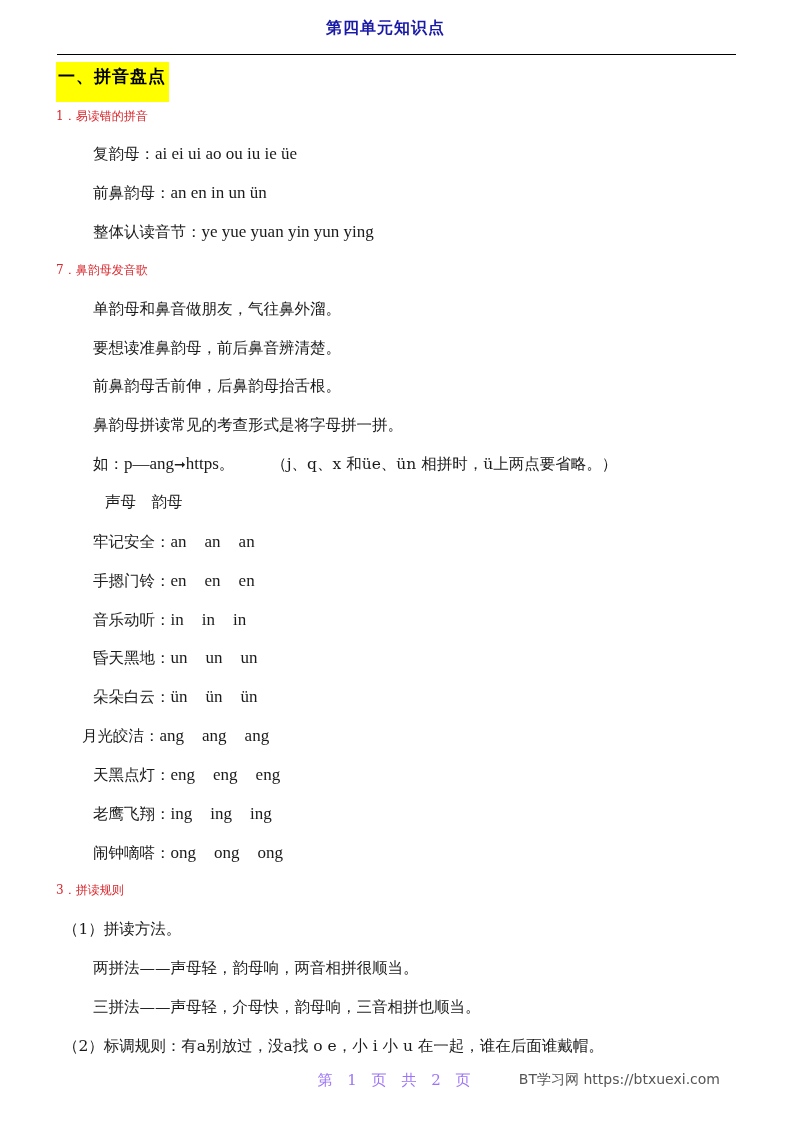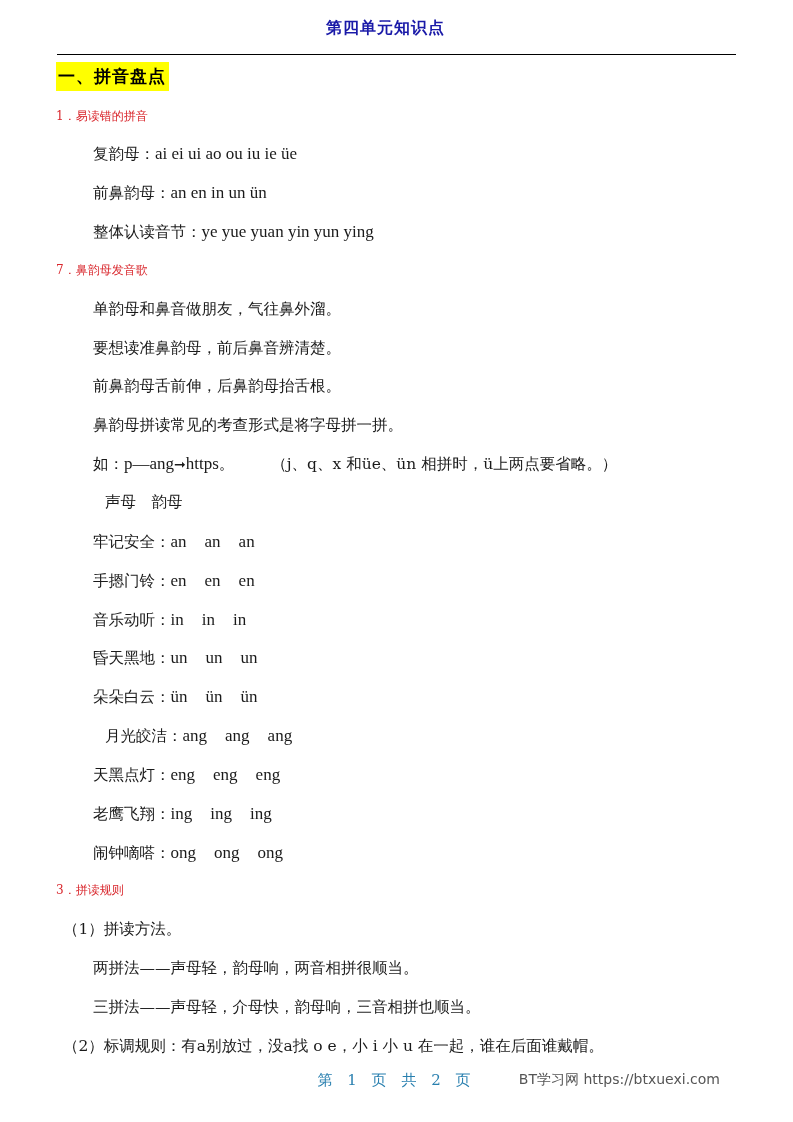--- a/index.html
+++ b/index.html
@@ -32,21 +32,21 @@
       left: 57px;
       top: 54px;
       width: 679px;
       height: 0;
       border-top: 1.5px solid #000;
     }
     .section-title {
       position: absolute;
       left: 56px;
       top: 62px;
-      height: 29px;
+      height: 40px;
       padding: 0 3px 0 2px;
       background: #ffff00;
       font-family: "DejaVu Sans", "Liberation Sans", sans-serif;
       font-weight: bold;
       font-size: 17px;
       line-height: 29px;
       color: #000;
       letter-spacing: 1px;
     }
     .line {
@@ -82,21 +82,21 @@
       color: #555;
     }
     .footer-page {
       position: absolute;
       top: 1071px;
       left: 0;
       width: 793px;
       text-align: center;
       font-family: "DejaVu Serif", serif;
       font-size: 15px;
-      color: #0369a1;
+      color: #8b5cf6;
       letter-spacing: 5px;
       opacity: 0.85;
     }
   </style>
 </head>
 <body>
 
 <div class="page-header">第四单元知识点</div>
 <div class="header-rule"></div>
 
@@ -136,21 +136,21 @@
 </div>
 <div class="line" style="left:93px; top:610px;">
   <span>音乐动听：</span><span class="pinyin syl">in</span><span class="pinyin syl">in</span><span class="pinyin syl">in</span>
 </div>
 <div class="line" style="left:93px; top:648px;">
   <span>昏天黑地：</span><span class="pinyin syl">un</span><span class="pinyin syl">un</span><span class="pinyin syl">un</span>
 </div>
 <div class="line" style="left:93px; top:687px;">
   <span>朵朵白云：</span><span class="pinyin syl">ün</span><span class="pinyin syl">ün</span><span class="pinyin syl">ün</span>
 </div>
-<div class="line" style="left:105px; top:726px;">
+<div class="line" style="left:82px; top:726px;">
   <span>月光皎洁：</span><span class="pinyin syl">ang</span><span class="pinyin syl">ang</span><span class="pinyin syl">ang</span>
 </div>
 <div class="line" style="left:93px; top:765px;">
   <span>天黑点灯：</span><span class="pinyin syl">eng</span><span class="pinyin syl">eng</span><span class="pinyin syl">eng</span>
 </div>
 <div class="line" style="left:93px; top:804px;">
   <span>老鹰飞翔：</span><span class="pinyin syl">ing</span><span class="pinyin syl">ing</span><span class="pinyin syl">ing</span>
 </div>
 <div class="line" style="left:93px; top:843px;">
   <span>闹钟嘀嗒：</span><span class="pinyin syl">ong</span><span class="pinyin syl">ong</span><span class="pinyin syl">ong</span>

